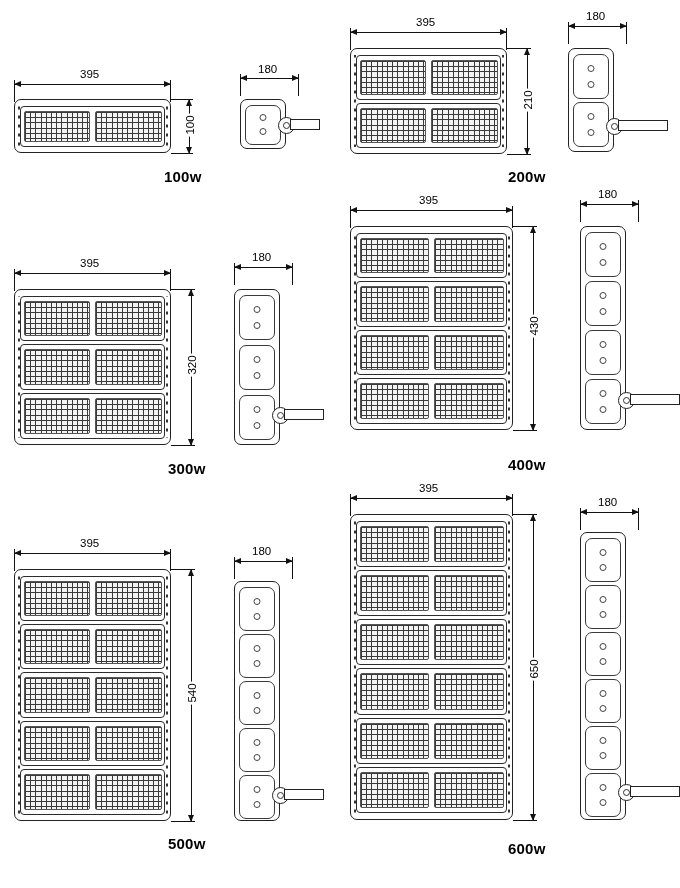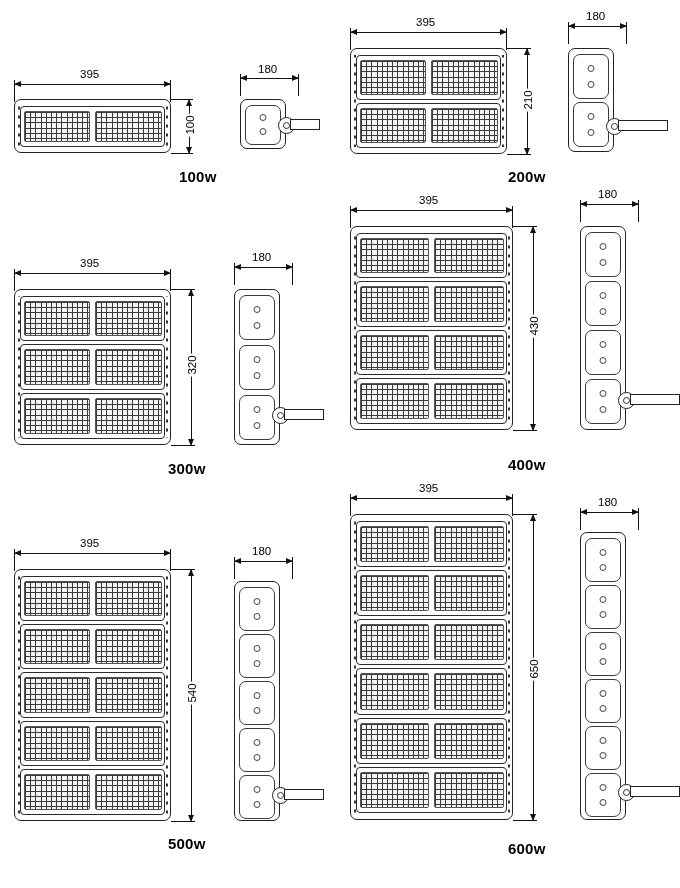--- a/index.html
+++ b/index.html
@@ -136,21 +136,21 @@
       <div class="sbody" style="top:0;height:50px;">
         <div class="sseg" style="top:5px;height:40px;">
           <div class="dot" style="top:8px;"></div>
           <div class="dot" style="top:22px;"></div>
         </div>
       </div>
       <div class="knob" style="left:38px;top:18px;"></div>
       <div class="arm" style="left:50px;top:20px;width:30px;"></div>
     </div>
 
-    <div class="label" style="left:179px;top:168px;">100w</div>
+    <div class="label" style="left:164px;top:168px;">100w</div>
   </div>
 
   <div class="group" style="left:340px;top:0;width:340px;height:190px;">
 
     <div class="ext" style="left:10px;top:28px;width:1px;height:22px;"></div>
     <div class="ext" style="left:166px;top:28px;width:1px;height:22px;"></div>
     <div class="dim-h" style="left:10px;top:32px;width:157px;">
       <span class="arrowL"></span>
       <span class="arrowR"></span>
     </div>

